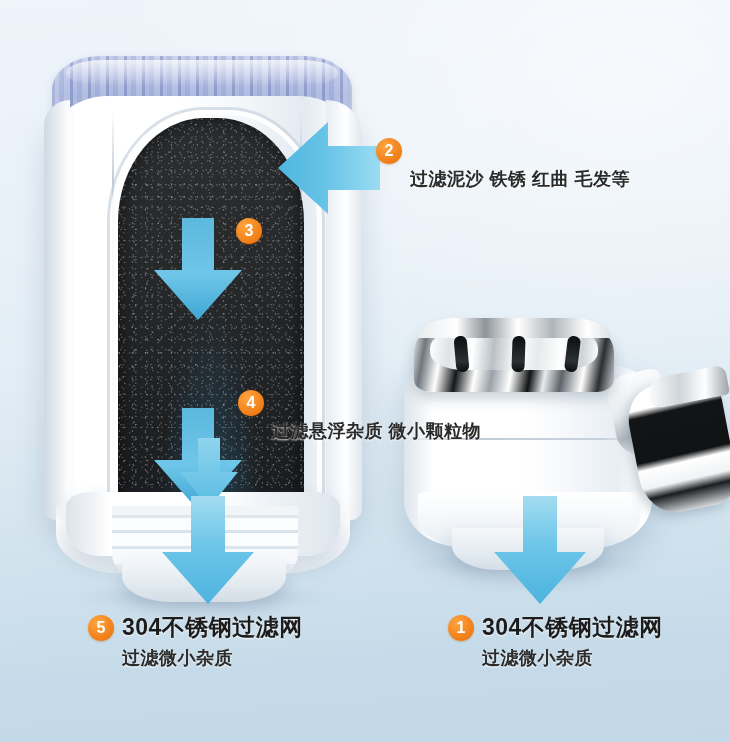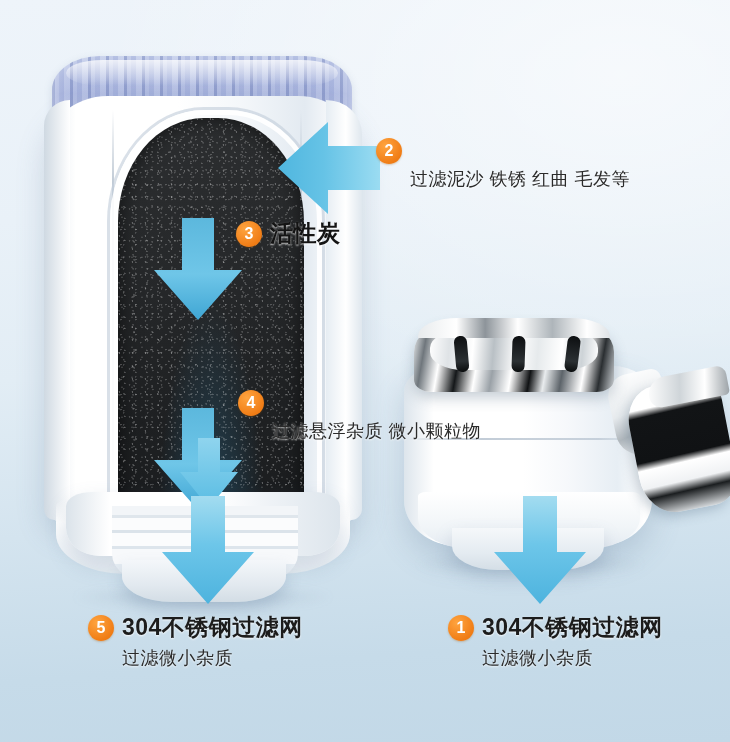--- a/index.html
+++ b/index.html
@@ -227,20 +227,21 @@
     font-family:"Liberation Sans","DejaVu Sans",sans-serif;
     box-shadow:0 1px 2px rgba(160,90,10,.3);
   }
   .co-title{
     font-size:23px;font-weight:700;color:#1c1c1c;letter-spacing:.5px;white-space:nowrap;
     text-shadow:0 1px 2px rgba(255,255,255,.85);
   }
   .co-sub{
     font-size:18px;color:#2b2b2b;letter-spacing:.5px;white-space:nowrap;margin-top:3px;
     text-shadow:0 1px 2px rgba(255,255,255,.85);
+    font-weight:bold;
   }
   .co-sub.indent{margin-left:34px;}
 
   
   #callout-2{left:376px;top:138px;}
   #callout-3{left:236px;top:218px;}
   #callout-4{left:238px;top:390px;}
   #callout-5{left:88px;top:612px;}
   #callout-1{left:448px;top:612px;}
   #callout-3 .co-title,#callout-3 .co-sub{color:#141414;}
@@ -366,21 +367,20 @@
   <div class="callout" id="callout-2">
     <div class="co-head">
       <div class="badge">2</div>
     </div>
     <div class="co-sub indent">过滤泥沙 铁锈 红曲 毛发等</div>
   </div>
 
   <div class="callout" id="callout-3">
     <div class="co-head">
       <div class="badge">3</div>
-      <div class="co-title">活性炭</div>
     </div>
   </div>
 
   <div class="callout" id="callout-4">
     <div class="co-head">
       <div class="badge">4</div>
     </div>
     <div class="co-sub indent">过滤悬浮杂质 微小颗粒物</div>
   </div>
 

